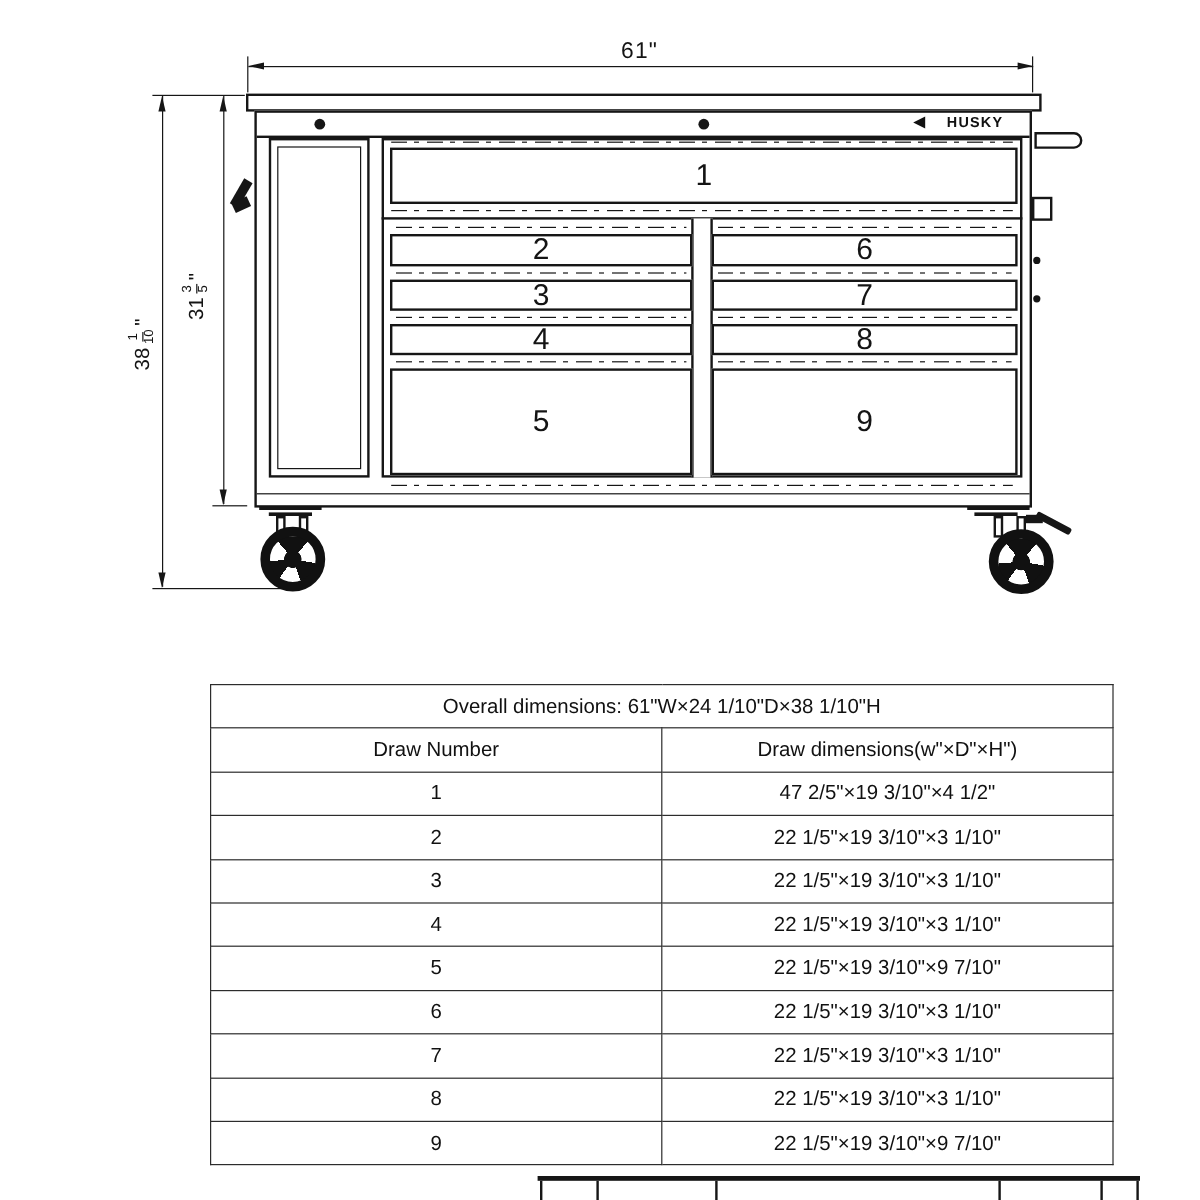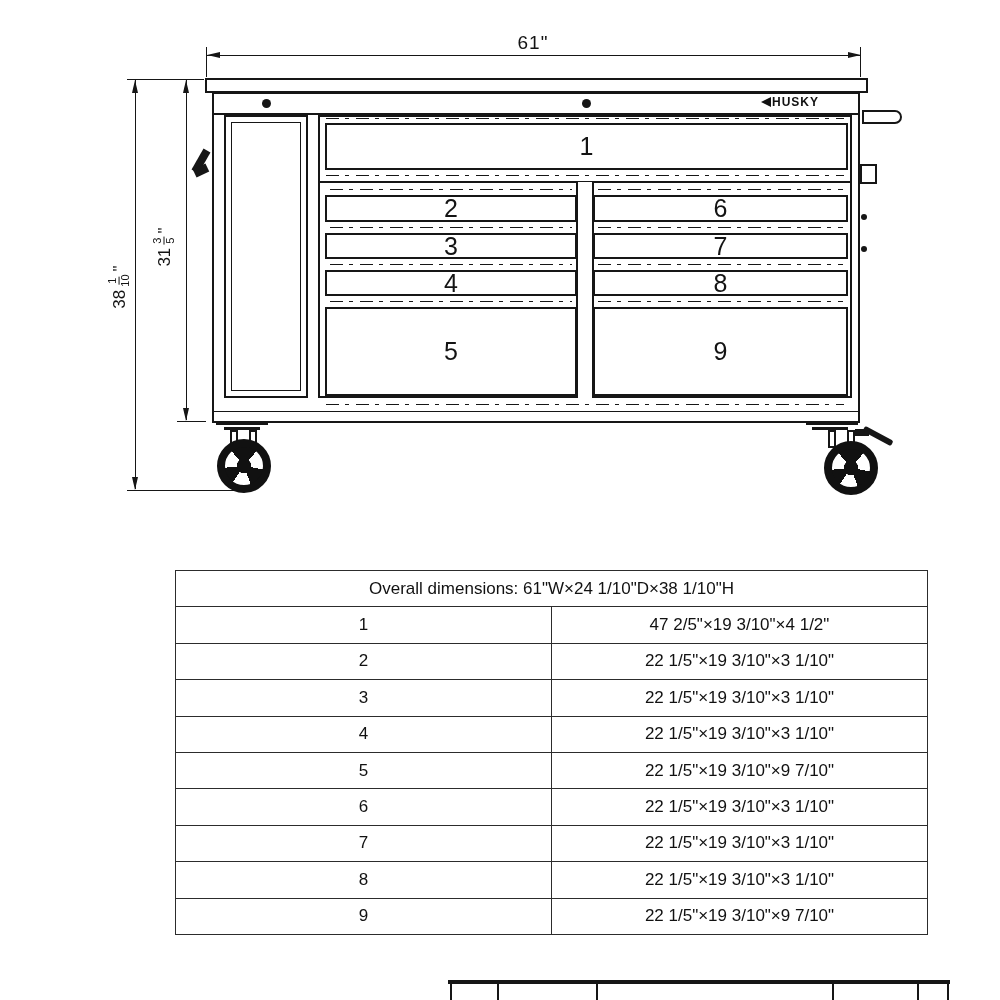--- a/index.html
+++ b/index.html
@@ -42,21 +42,21 @@
   .wheel { position:absolute; width:54px; height:54px; border-radius:50%;
     border:8px solid #111; background:
       radial-gradient(circle at center,#111 0 7px, rgba(0,0,0,0) 7.5px),
       conic-gradient(#111 0 40deg,#fff 40deg 100deg,#111 100deg 160deg,#fff 160deg 215deg,#111 215deg 265deg,#fff 265deg 320deg,#111 320deg 360deg); }
   .forkbar { position:absolute; width:8px; height:18px; border:2px solid #161616; background:#fff; }
 
   .handle { position:absolute; left:862px; top:110px; width:40px; height:14px;
     border:2px solid #161616; border-radius:0 7px 7px 0; background:#fff; }
 
   .husky-logo { position:absolute; left:761px; top:94px; width:82px; height:15px;
-    display:flex; align-items:center; gap:1px; }
+    display:flex; align-items:center; gap:18px; }
   .husky-arrow { width:0; height:0; border-top:5px solid transparent; border-bottom:5px solid transparent;
     border-right:10px solid #111; }
   .husky-text { font-size:12px; font-weight:bold; letter-spacing:1px; color:#111; }
 
   
   table.dims { position:absolute; left:175px; top:570px; width:753px;
     border-collapse:collapse; table-layout:fixed; font-size:17px; color:#111; }
   table.dims td { border:1px solid #2c2c2c; height:36.4px; text-align:center; vertical-align:middle;
     padding:0 4px; }
   td.col-number { width:248px; }
@@ -193,20 +193,24 @@
     <div class="blk" style="left:855px; top:429px; width:14px; height:7px;"></div>
     <div class="blk" style="left:862px; top:433px; width:32px; height:6px; transform:rotate(28deg); border-radius:2px;"></div>
   </div>
 
   <table class="dims">
     <tbody>
       <tr>
         <td colspan="2">Overall dimensions: 61"W×24 1/10"D×38 1/10"H</td>
       </tr>
       <tr>
+        <td class="col-number">Draw Number</td>
+        <td>Draw dimensions(w"×D"×H")</td>
+      </tr>
+      <tr>
         <td class="col-number">1</td>
         <td>47 2/5"×19 3/10"×4 1/2"</td>
       </tr>
       <tr>
         <td class="col-number">2</td>
         <td>22 1/5"×19 3/10"×3 1/10"</td>
       </tr>
       <tr>
         <td class="col-number">3</td>
         <td>22 1/5"×19 3/10"×3 1/10"</td>

